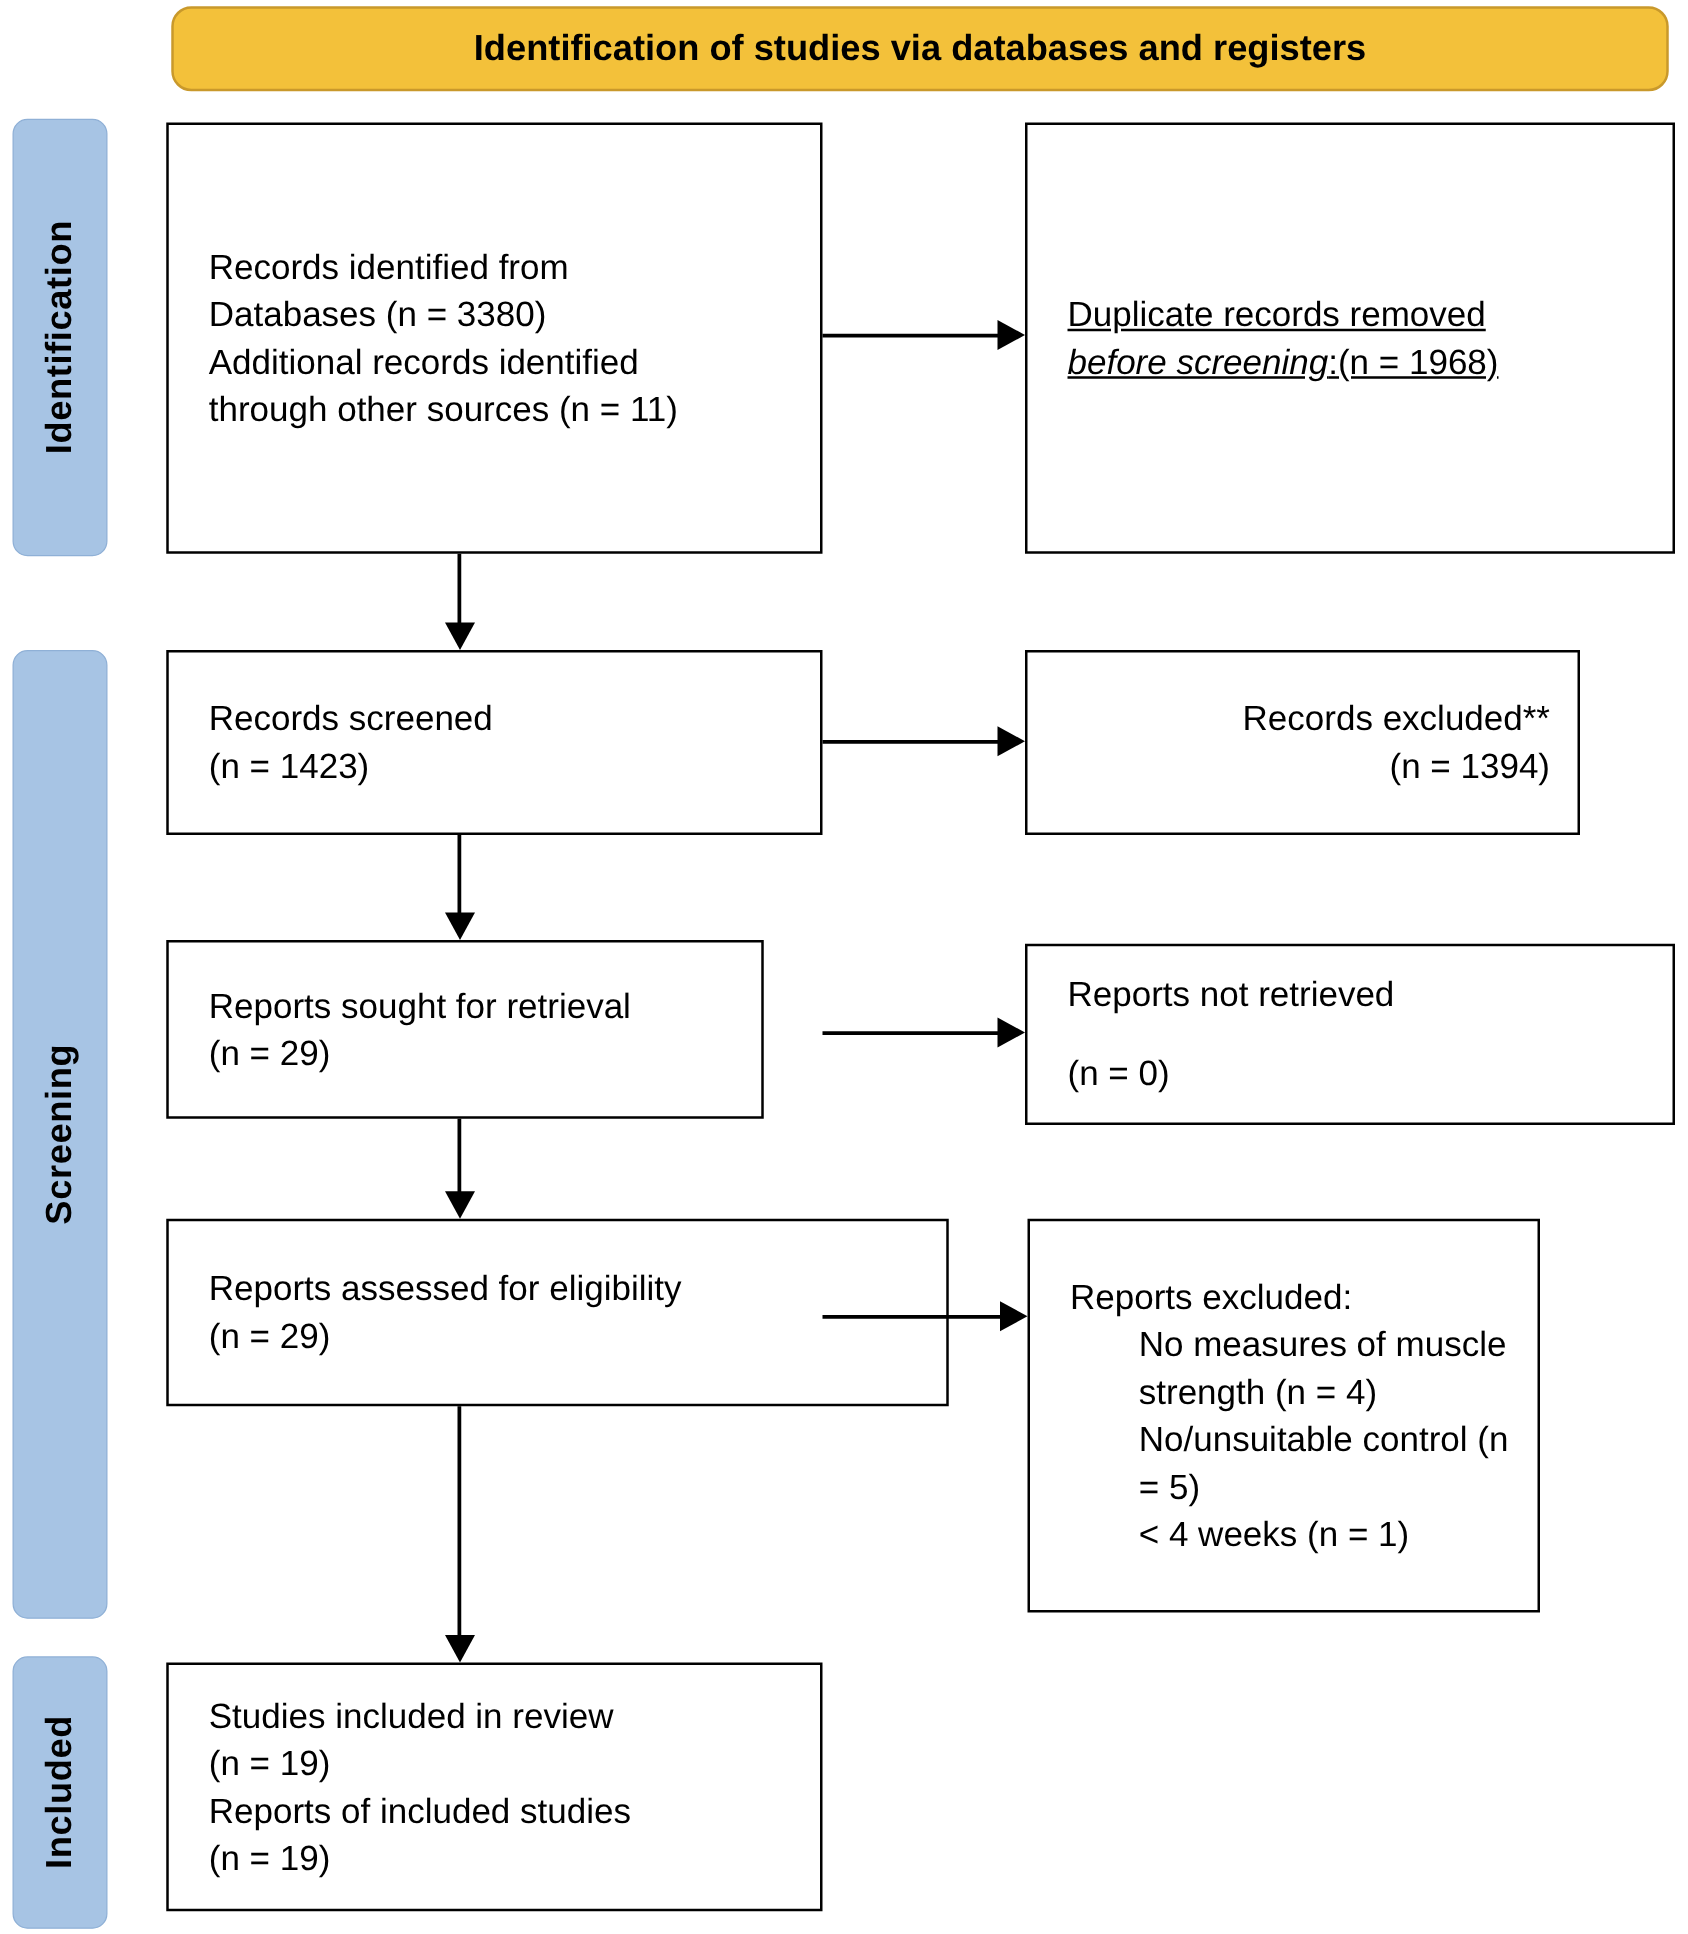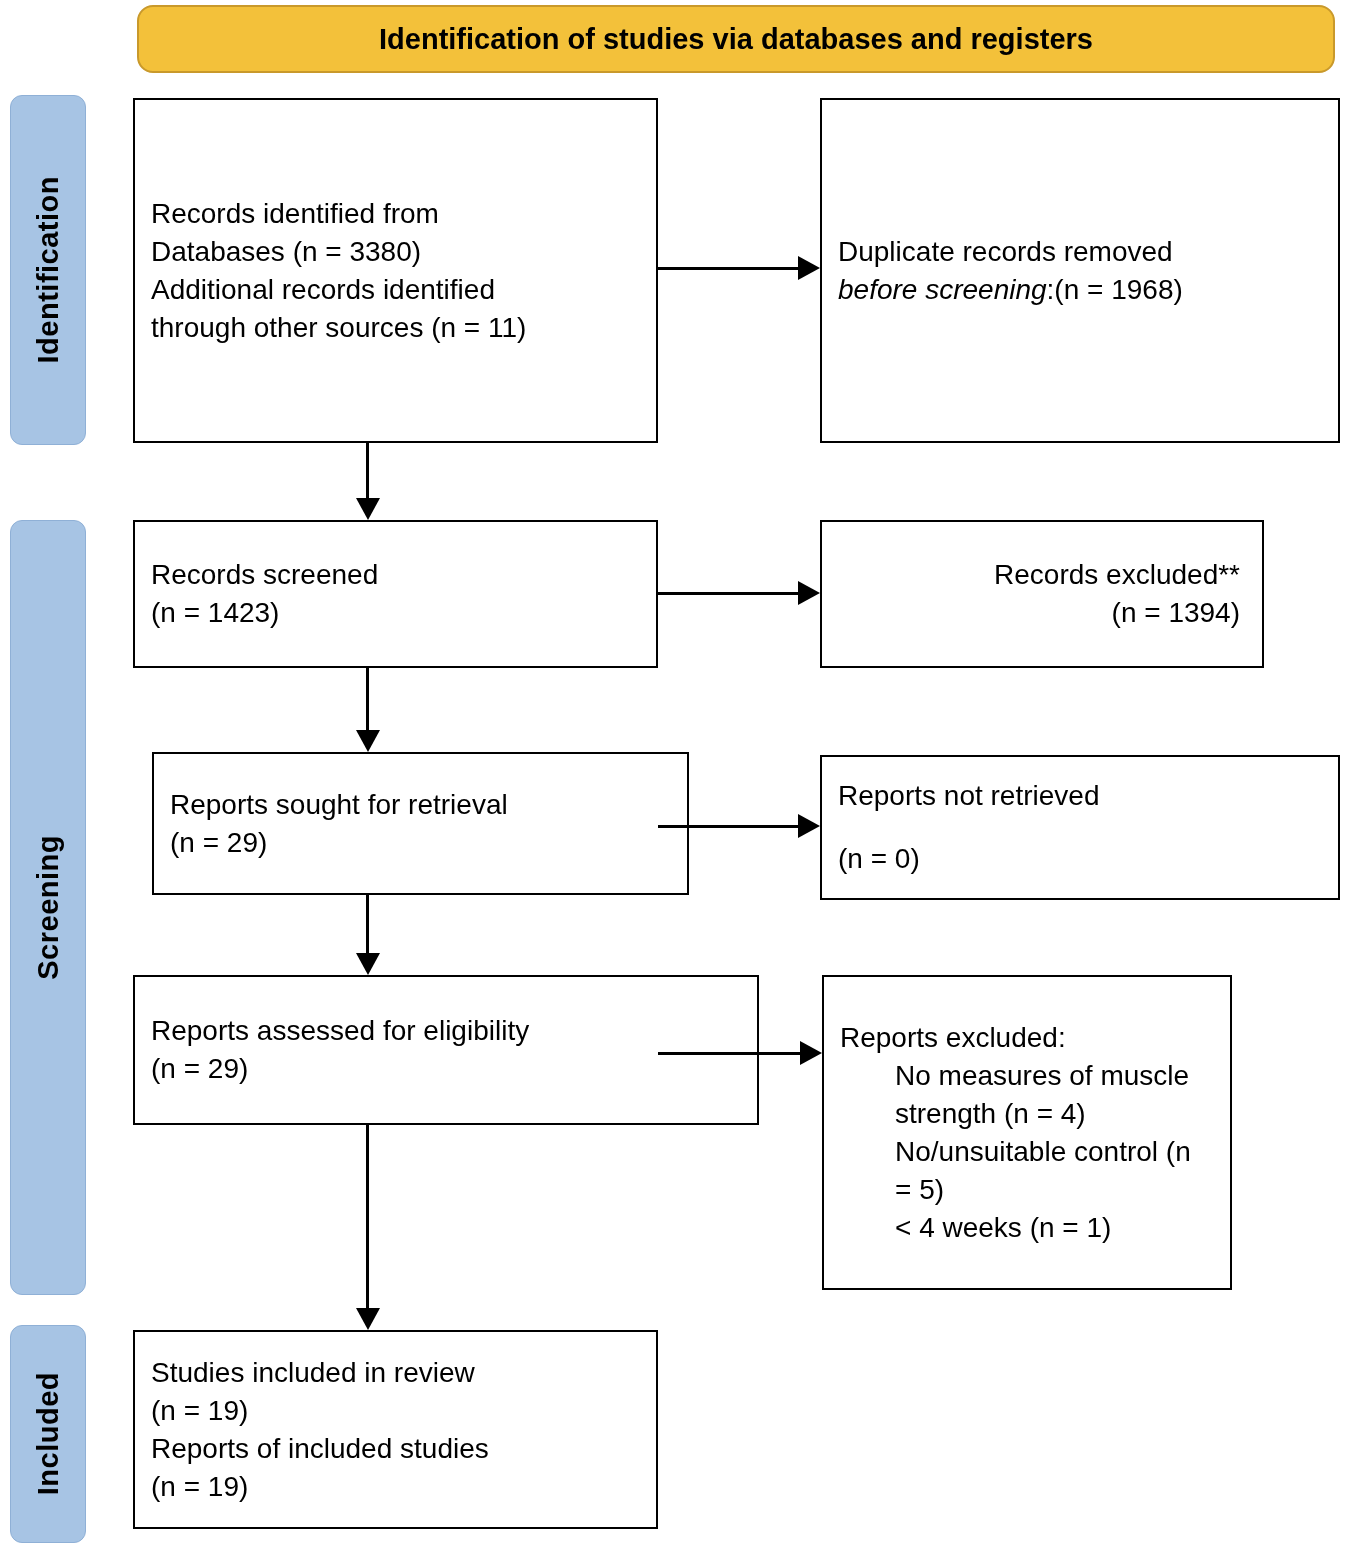--- a/index.html
+++ b/index.html
@@ -51,30 +51,30 @@
 
   .node {
     position: absolute;
     background: #ffffff;
     border: 2px solid #000000;
     display: flex;
     flex-direction: column;
     justify-content: center;
     font-size: 28px;
     line-height: 38px;
-    padding: 10px 22px 10px 16px;
+    padding: 10px 22px 10px 32px;
   }
   .node .line { white-space: nowrap; }
   .node .wrapline { white-space: normal; }
 
   .b1 { left: 133px; top: 98px;  width: 525px; height: 345px; }
-  .b2 { left: 820px; top: 98px;  width: 520px; height: 345px; }
+  .b2 { left: 820px; top: 98px;  width: 520px; height: 345px; text-decoration: underline; }
   .b3 { left: 133px; top: 520px; width: 525px; height: 148px; }
   .b4 { left: 820px; top: 520px; width: 444px; height: 148px; align-items: flex-end; }
-  .b5 { left: 133px; top: 752px; width: 537px; height: 143px; margin-left: 19px; }
+  .b5 { left: 133px; top: 752px; width: 478px; height: 143px; }
   .b6 { left: 820px; top: 755px; width: 520px; height: 145px; gap: 25px; }
   .b7 { left: 133px; top: 975px; width: 626px; height: 150px; }
   .b8 { left: 822px; top: 975px; width: 410px; height: 315px; }
   .b9 { left: 133px; top: 1330px; width: 525px; height: 199px; }
 
   .b8 .reason { padding-left: 55px; }
   .italic { font-style: italic; }
 
   
   .shaft-h, .shaft-v { position: absolute; background: #000; }

